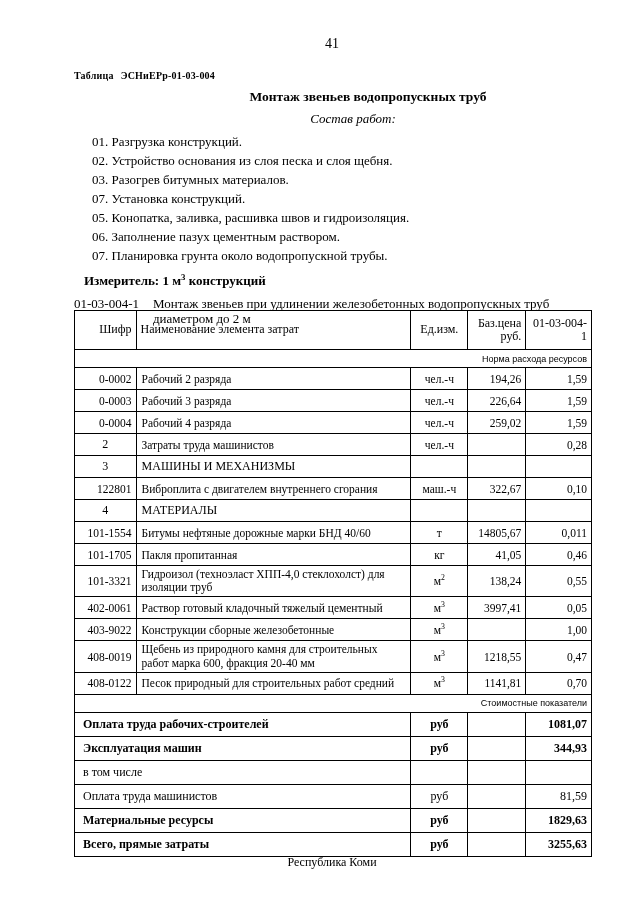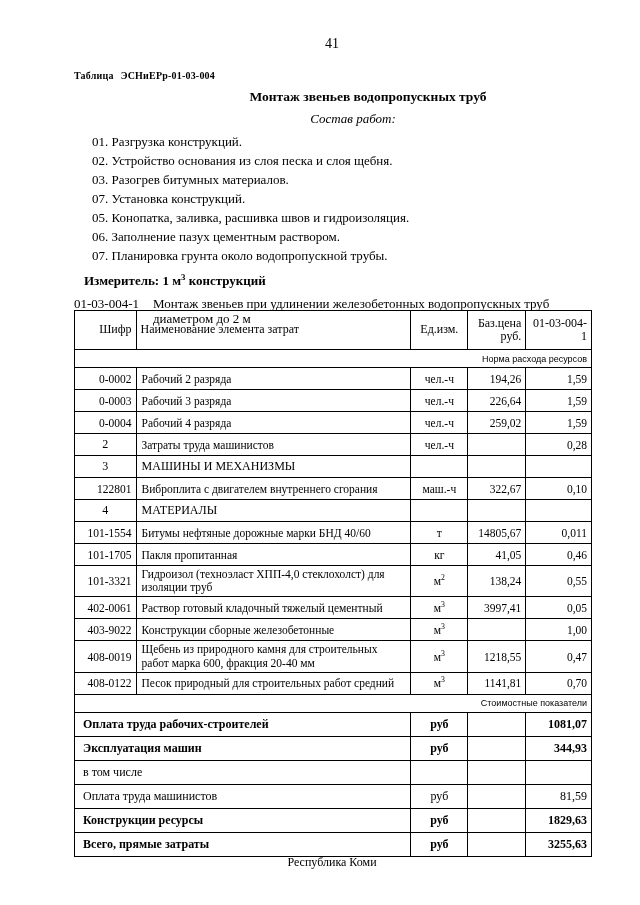--- a/index.html
+++ b/index.html
@@ -339,21 +339,21 @@
         <td class="col-price"></td>
         <td class="col-qty"></td>
       </tr>
       <tr class="summary plain">
         <td class="col-name" colspan="2">Оплата труда машинистов</td>
         <td class="col-unit">руб</td>
         <td class="col-price"></td>
         <td class="col-qty">81,59</td>
       </tr>
       <tr class="summary">
-        <td class="col-name" colspan="2">Конструкции ресурсы</td>
+        <td class="col-name" colspan="2">Материальные ресурсы</td>
         <td class="col-unit">руб</td>
         <td class="col-price"></td>
         <td class="col-qty">1829,63</td>
       </tr>
       <tr class="summary">
         <td class="col-name" colspan="2">Всего, прямые затраты</td>
         <td class="col-unit">руб</td>
         <td class="col-price"></td>
         <td class="col-qty">3255,63</td>
       </tr>

